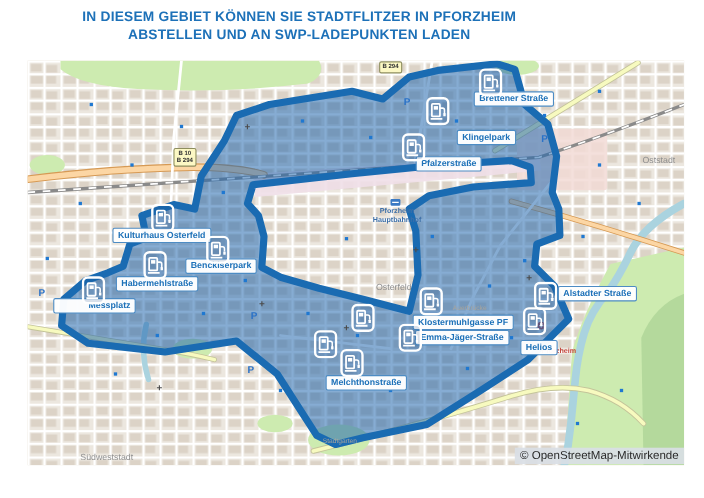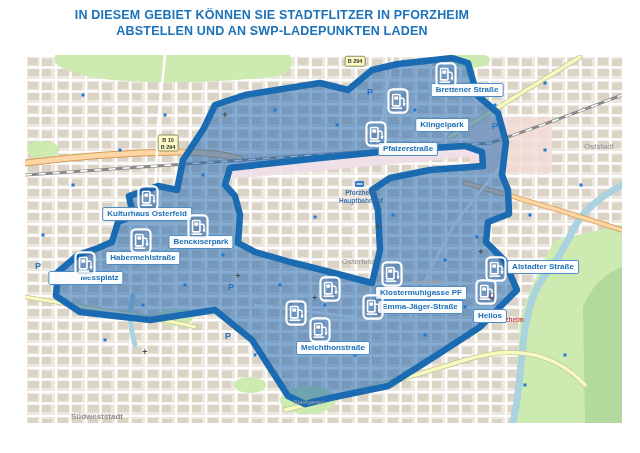--- a/index.html
+++ b/index.html
@@ -144,25 +144,26 @@
       <rect x="518.5" y="26.5" width="3" height="3" fill="#1f78d1"></rect>
       <rect x="56.5" y="38.5" width="3" height="3" fill="#1f78d1"></rect>
       <rect x="16.5" y="178.5" width="3" height="3" fill="#1f78d1"></rect>
       <rect x="288.5" y="160.5" width="3" height="3" fill="#1f78d1"></rect>
       <rect x="366.5" y="158.5" width="3" height="3" fill="#1f78d1"></rect>
       <rect x="176.5" y="118.5" width="3" height="3" fill="#1f78d1"></rect>
       <rect x="538.5" y="298.5" width="3" height="3" fill="#1f78d1"></rect>
       <rect x="498.5" y="328.5" width="3" height="3" fill="#1f78d1"></rect>
     </svg>
 
+  <div class="attribution">© OpenStreetMap-Mitwirkende</div>
 <div class="pl pl-station" style="left: 336px; top: 137px;">Pforzheim</div>
     <div class="pl pl-station" style="left: 336px; top: 145px;">Hauptbahnhof</div>
     <div class="pl pl-district" style="left: 333px; top: 206px;">Osterfeld</div>
     <div class="pl pl-district" style="left: 574px; top: 91px;">Oststadt</div>
-    <div class="pl pl-district" style="left: 72px; top: 361px; font-weight: bold;">Südweststadt</div>
+    <div class="pl pl-district" style="left: 72px; top: 361px;">Südweststadt</div>
     <div class="pl pl-minor" style="left: 402px; top: 226px;">Auerbrücke</div>
     <div class="pl pl-minor" style="left: 284px; top: 347px;">Stadtgarten</div>
     <div class="pl pl-hospital" style="left: 483px; top: 264px;">Pforzheim</div>
     <div class="pl pl-parking" style="left: 13px; top: 211px;">P</div>
     <div class="pl pl-parking" style="left: 470px; top: 71px;">P</div>
     <div class="pl pl-parking" style="left: 206px; top: 232px;">P</div>
     <div class="pl pl-parking" style="left: 203px; top: 281px;">P</div>
     <div class="pl pl-parking" style="left: 345px; top: 37px;">P</div>
     <div class="pl pl-church" style="left: 200px; top: 60px;">+</div>
     <div class="pl pl-church" style="left: 96px; top: 158px;">+</div>

